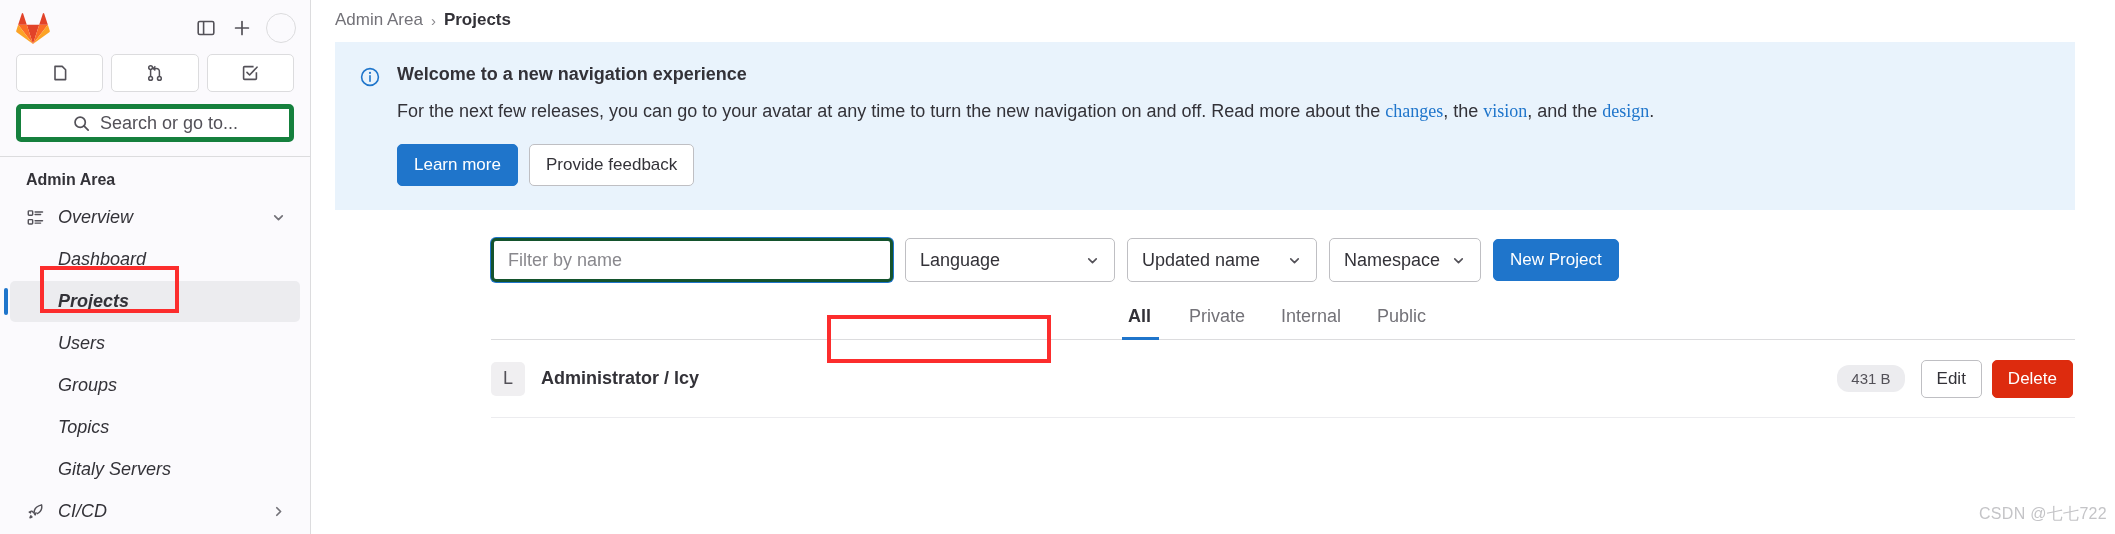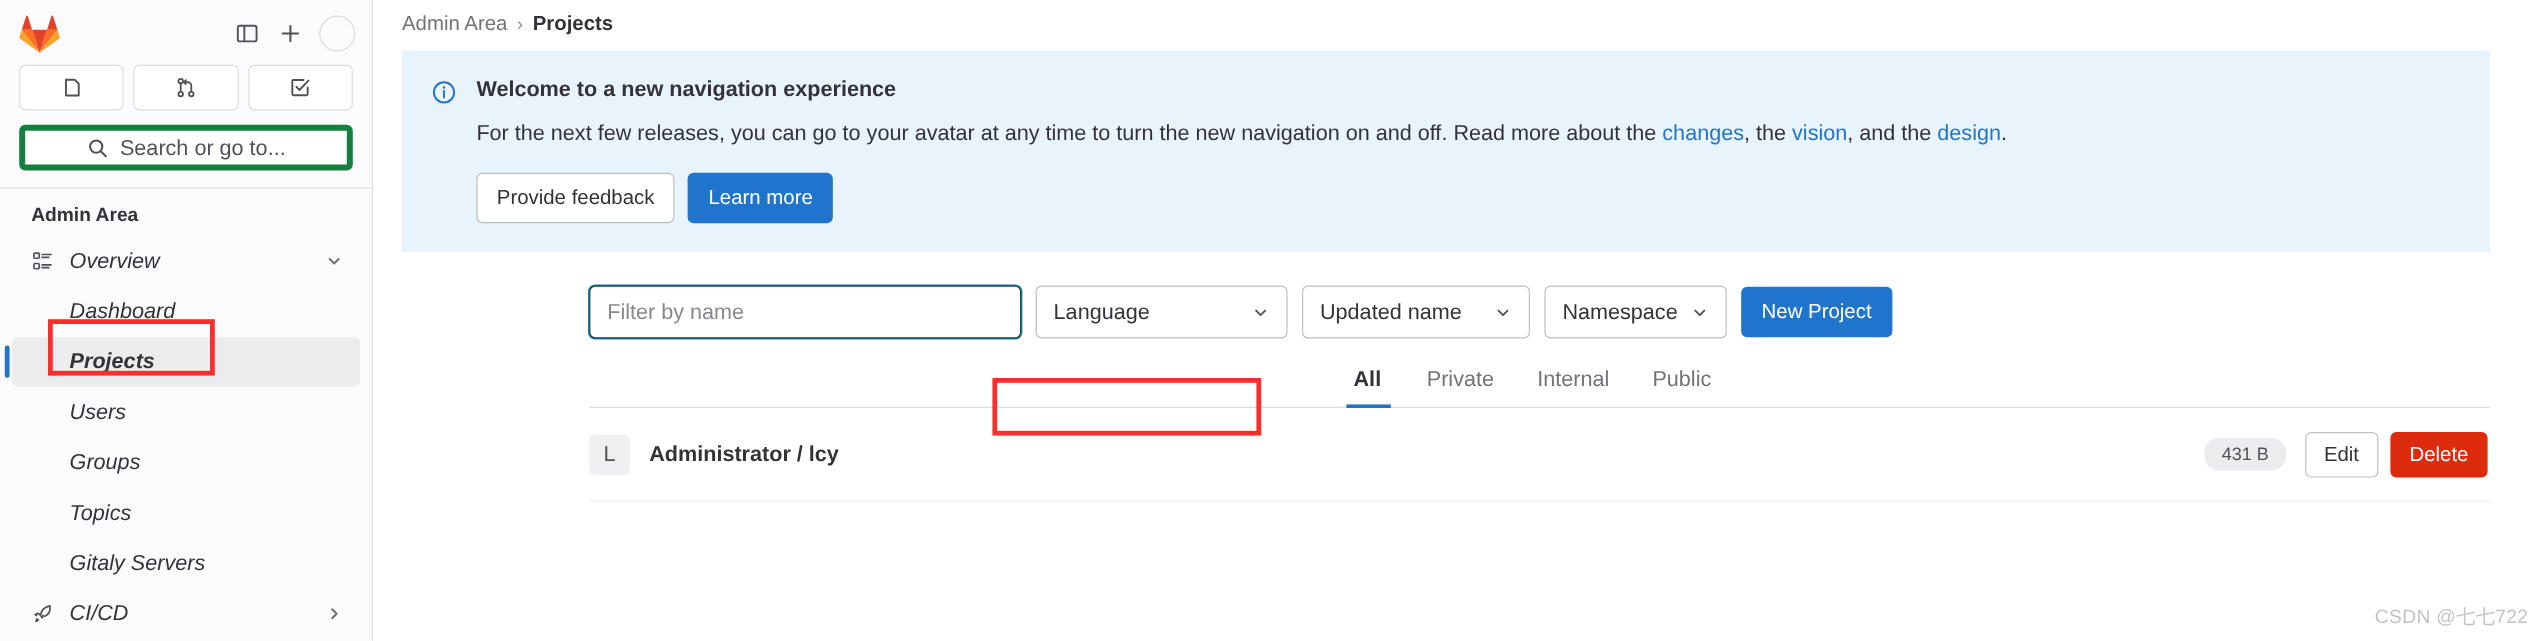--- a/index.html
+++ b/index.html
@@ -112,40 +112,40 @@
   }
   .banner-ico { color: #1f75cb; flex: none; margin-top: 2px; }
   .banner-body { flex: 1; }
   .banner-title {
     font-size: 18px; font-weight: bold; color: #333238;
     margin-bottom: 13px;
   }
   .banner-text {
     font-size: 18px; color: #333238; line-height: 1.45;
   }
-  .banner-text a { color: #1f75cb; text-decoration: none; cursor: pointer; }
+  .banner-text a { color: #1f75cb; text-decoration: none; cursor: pointer; font-family: Liberation Serif, serif; }
   .banner-actions { display: flex; gap: 11px; margin-top: 20px; }
   .btn {
     font-size: 17px; border-radius: 5px; cursor: pointer;
     padding: 0 16px; height: 42px;
     display: inline-flex; align-items: center; justify-content: center;
     font-family: "Liberation Sans", sans-serif;
     white-space: nowrap;
   }
   .btn-primary { background: #1f75cb; color: #fff; border: 1px solid #1f75cb; }
   .btn-default { background: #fff; color: #333238; border: 1px solid #bfbfc3; }
   .btn-danger { background: #dd2b0e; color: #fff; border: 1px solid #dd2b0e; }
 
   
   .content-area { padding: 0 40px 0 180px; margin-top: 28px; }
   .filter-row { display: flex; align-items: center; gap: 12px; }
   .filter-input-wrap {
-    width: 360px; height: 44px; position: relative;
+    width: 402px; height: 44px; position: relative;
     border-radius: 5px;
-    border: 1px solid #14532d;
+    border: 3px solid #14532d;
     box-shadow: 0 0 0 1px #1f75cb;
     background: #fff;
   }
   .filter-input {
     width: 100%; height: 100%;
     border: 0; outline: none; background: transparent;
     font-size: 18px; color: #333238;
     padding: 0 14px;
     font-family: "Liberation Sans", sans-serif;
   }
@@ -385,22 +385,22 @@
         <svg width="22" height="22" viewBox="0 0 22 22" fill="none" stroke="currentColor" stroke-width="1.6">
           <circle cx="11" cy="11" r="8.4"></circle>
           <line x1="11" y1="9.8" x2="11" y2="15.2" stroke-linecap="round"></line>
           <circle cx="11" cy="6.9" r="1.05" fill="currentColor" stroke="none"></circle>
         </svg>
       </span>
       <div class="banner-body">
         <div class="banner-title">Welcome to a new navigation experience</div>
         <div class="banner-text"><span>For the next few releases, you can go to your avatar at any time to turn the new navigation on and off. Read more about the </span><a>changes</a><span>, the </span><a>vision</a><span>, and the </span><a>design</a><span>.</span></div>
         <div class="banner-actions">
+          <div class="btn btn-primary">Learn more</div>
           <div class="btn btn-default">Provide feedback</div>
-          <div class="btn btn-primary">Learn more</div>
         </div>
       </div>
     </div>
 
     <div class="content-area">
 
       <div class="filter-row">
         <div class="filter-input-wrap">
           <input class="filter-input" type="text" placeholder="Filter by name" style="">
         </div>

